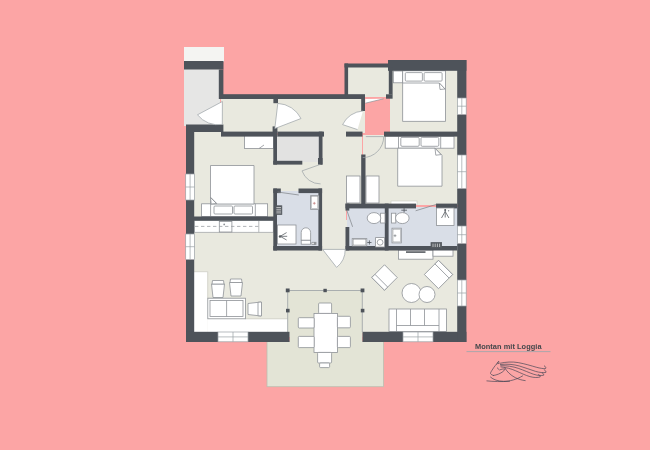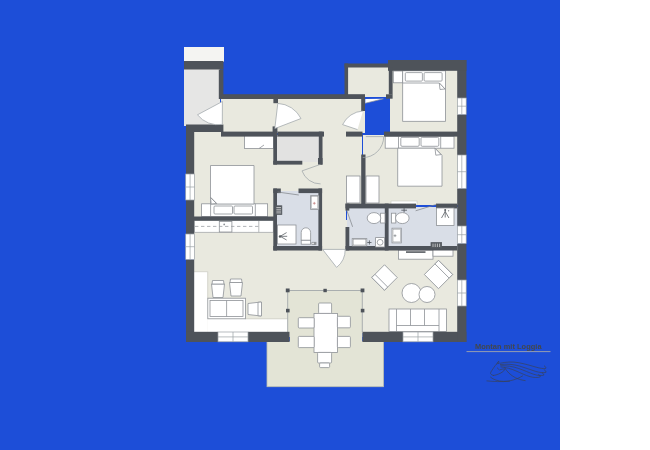--- a/index.html
+++ b/index.html
@@ -1,16 +1,16 @@
 <!DOCTYPE html>
 <html><head>
 <meta charset="utf-8">
 <style>
   html,body{margin:0;padding:0;background:#ffffff;}
-  #stage{position:relative;width:560px;height:450px;background:#1d4ed8;overflow:hidden;text-decoration:underline;}
+  #stage{position:relative;width:650px;height:450px;background:#fca5a5;overflow:hidden;text-decoration:underline;}
   svg{display:block;}
   text{font-family:"Liberation Sans",sans-serif;}
 </style>
 </head>
 <body>
 <div id="stage">
 <svg width="650" height="450" viewBox="0 0 650 450">
 
 <rect x="184" y="47" width="40" height="15" fill="#f4f4f2"></rect>
 

